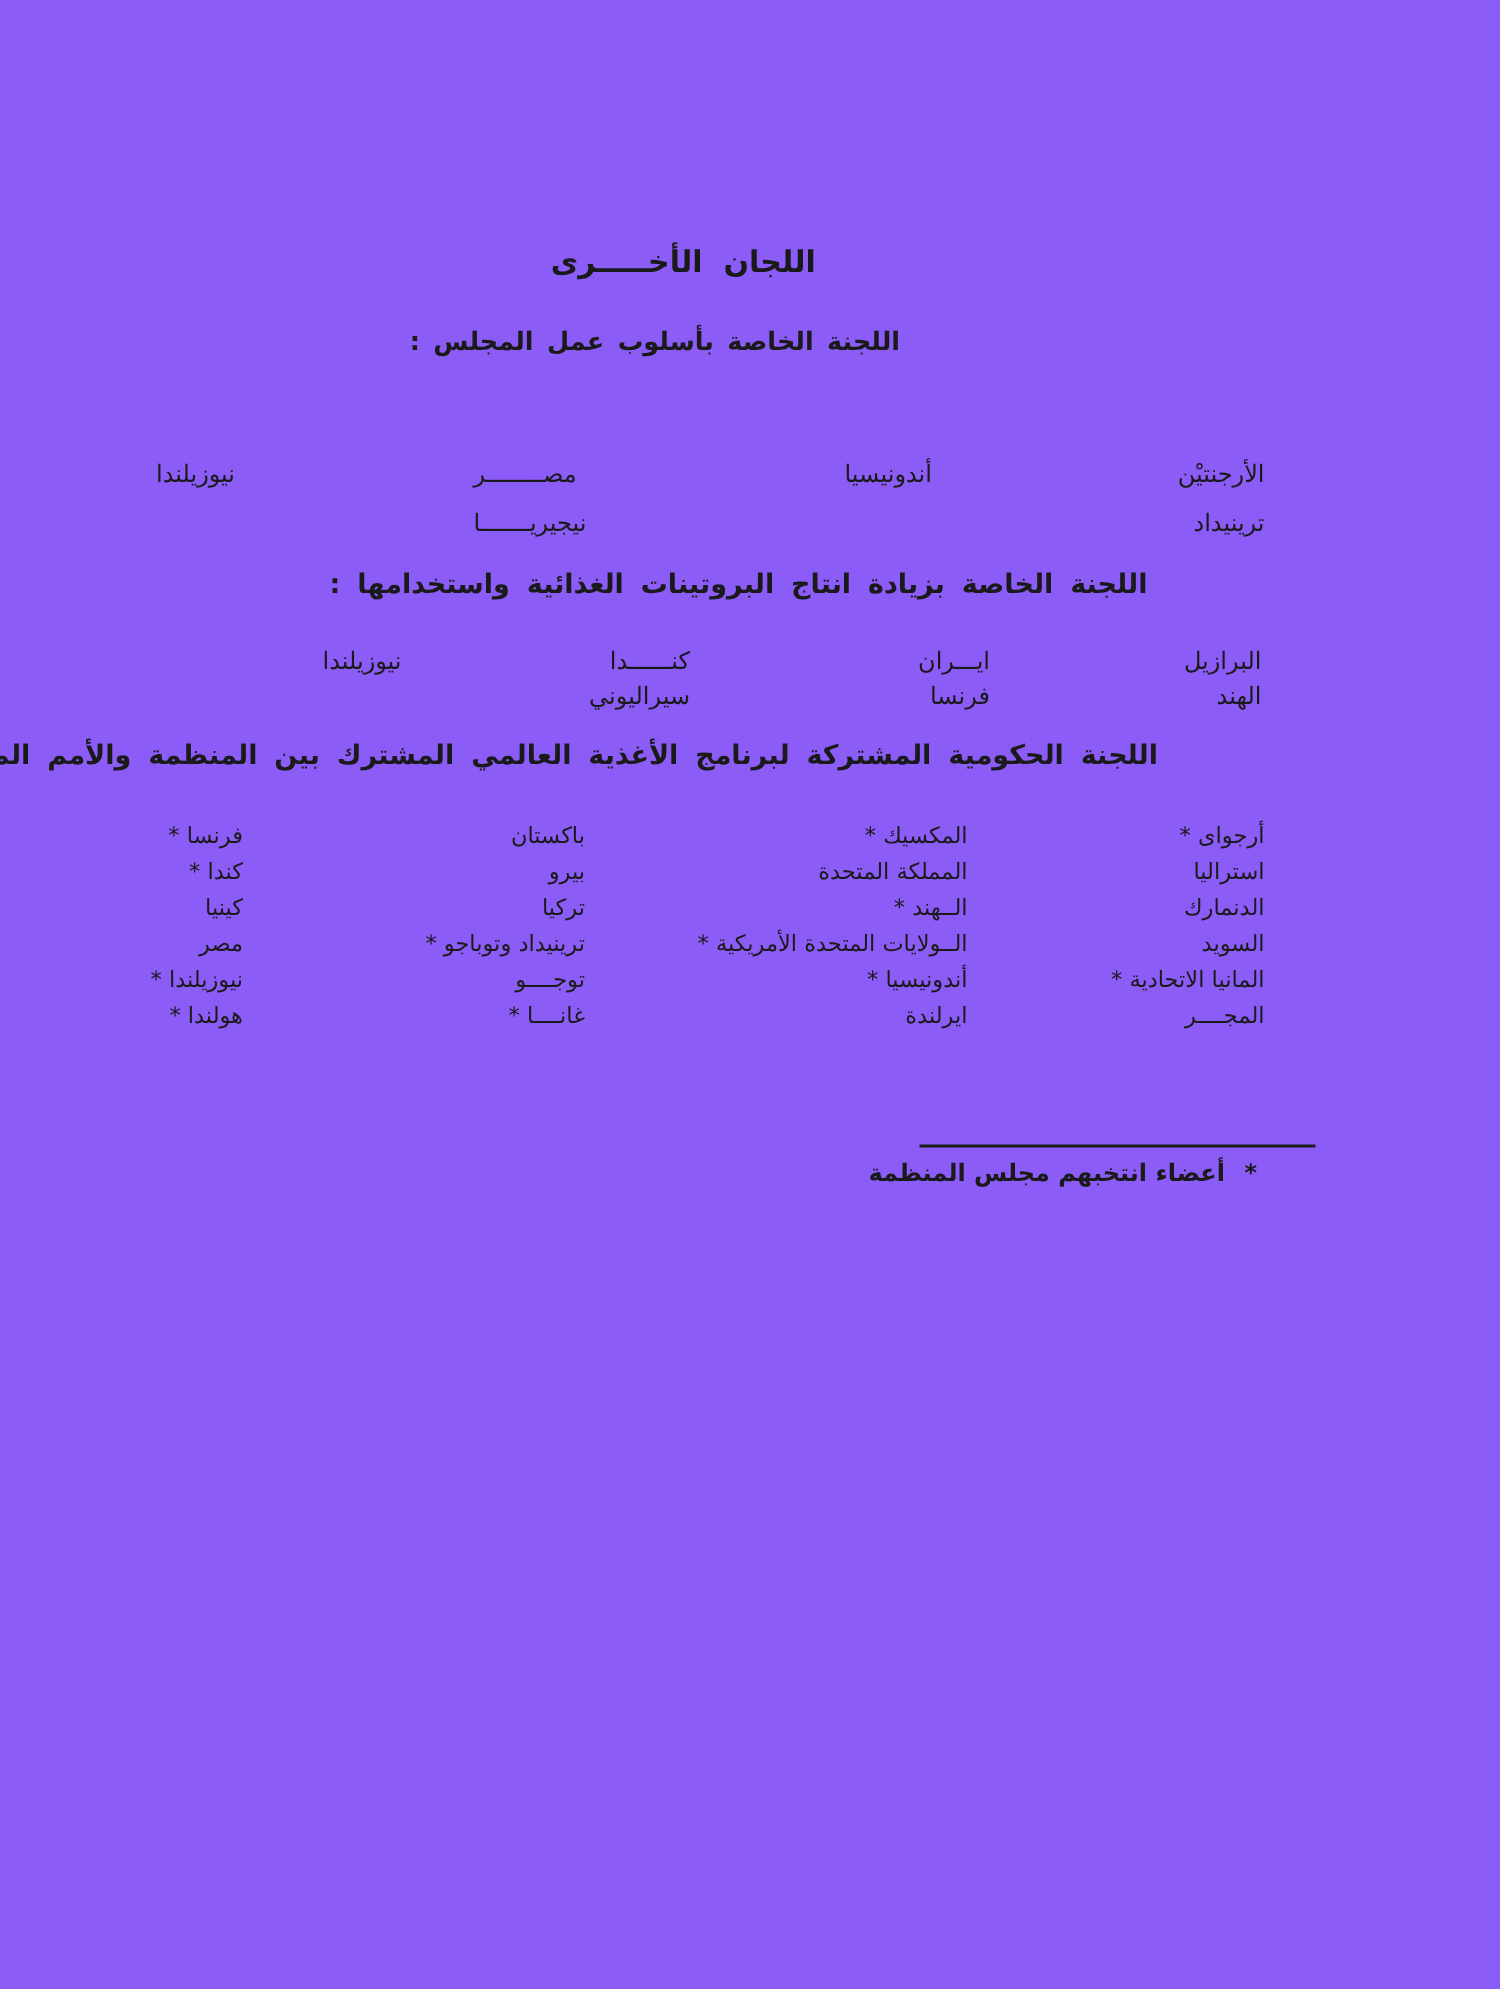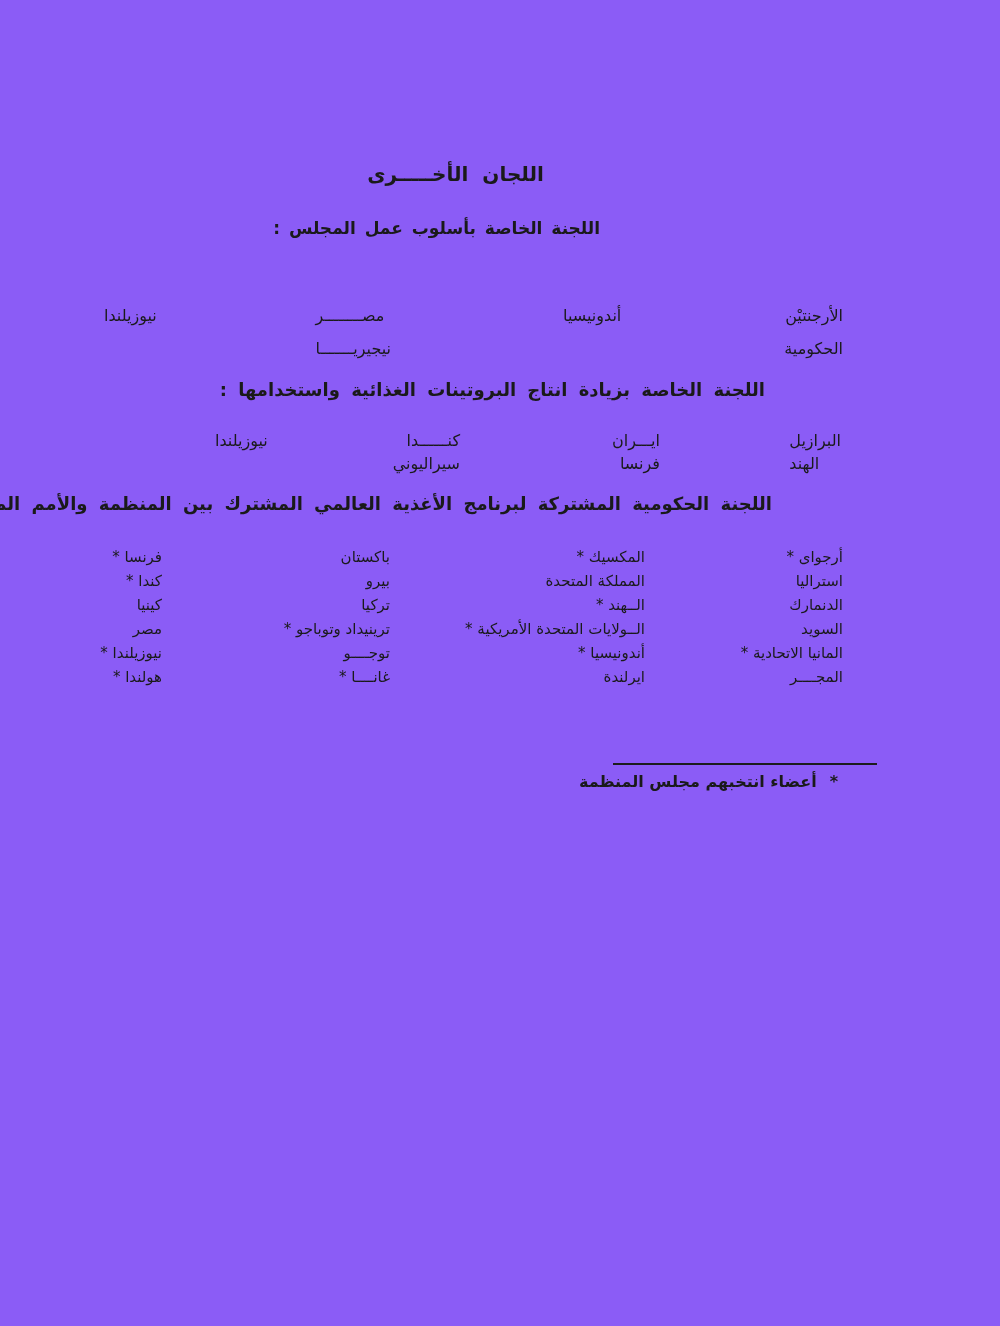--- a/index.html
+++ b/index.html
@@ -39,36 +39,36 @@
 <body>
 
 <div class="page">
 
   <div class="abs doc-title" style="top:162px;left:348px;width:215px">اللجان الأخـــــرى</div>
 
   <div class="abs sec-heading h1" style="top:218px;right:400px">اللجنة الخاصة بأسلوب عمل المجلس :</div>
 
   <div class="abs col t1" style="top:299px;right:157px;">
     <div class="cell">الأرجنتيْن</div>
-    <div class="cell">الحكومية</div>
+    <div class="cell">ترينيداد</div>
   </div>
   <div class="abs col t1" style="top:299px;left:563px;text-align:left">
     <div class="cell">أندونيسيا</div>
   </div>
   <div class="abs col t1" style="top:299px;right:609px;text-align:left">
     <div class="cell">مصــــــــر</div>
     <div class="cell">نيجيريـــــــا</div>
   </div>
   <div class="abs col t1" style="top:299px;left:104px;text-align:right">
     <div class="cell">نيوزيلندا</div>
   </div>
 
   <div class="abs sec-heading h2" style="top:379px;right:235px">اللجنة الخاصة بزيادة انتاج البروتينات الغذائية واستخدامها :</div>
 
-  <div class="abs col t2" style="top:429px;right:159px;text-align:left">
+  <div class="abs col t2" style="top:429px;right:159px;text-align:right">
     <div class="cell">البرازيل</div>
     <div class="cell">الهند</div>
   </div>
   <div class="abs col t2" style="top:429px;right:340px;text-align:right">
     <div class="cell">ايـــران</div>
     <div class="cell">فرنسا</div>
   </div>
   <div class="abs col t2" style="top:429px;right:540px;text-align:right">
     <div class="cell">كنــــــدا</div>
     <div class="cell">سيراليوني</div>

